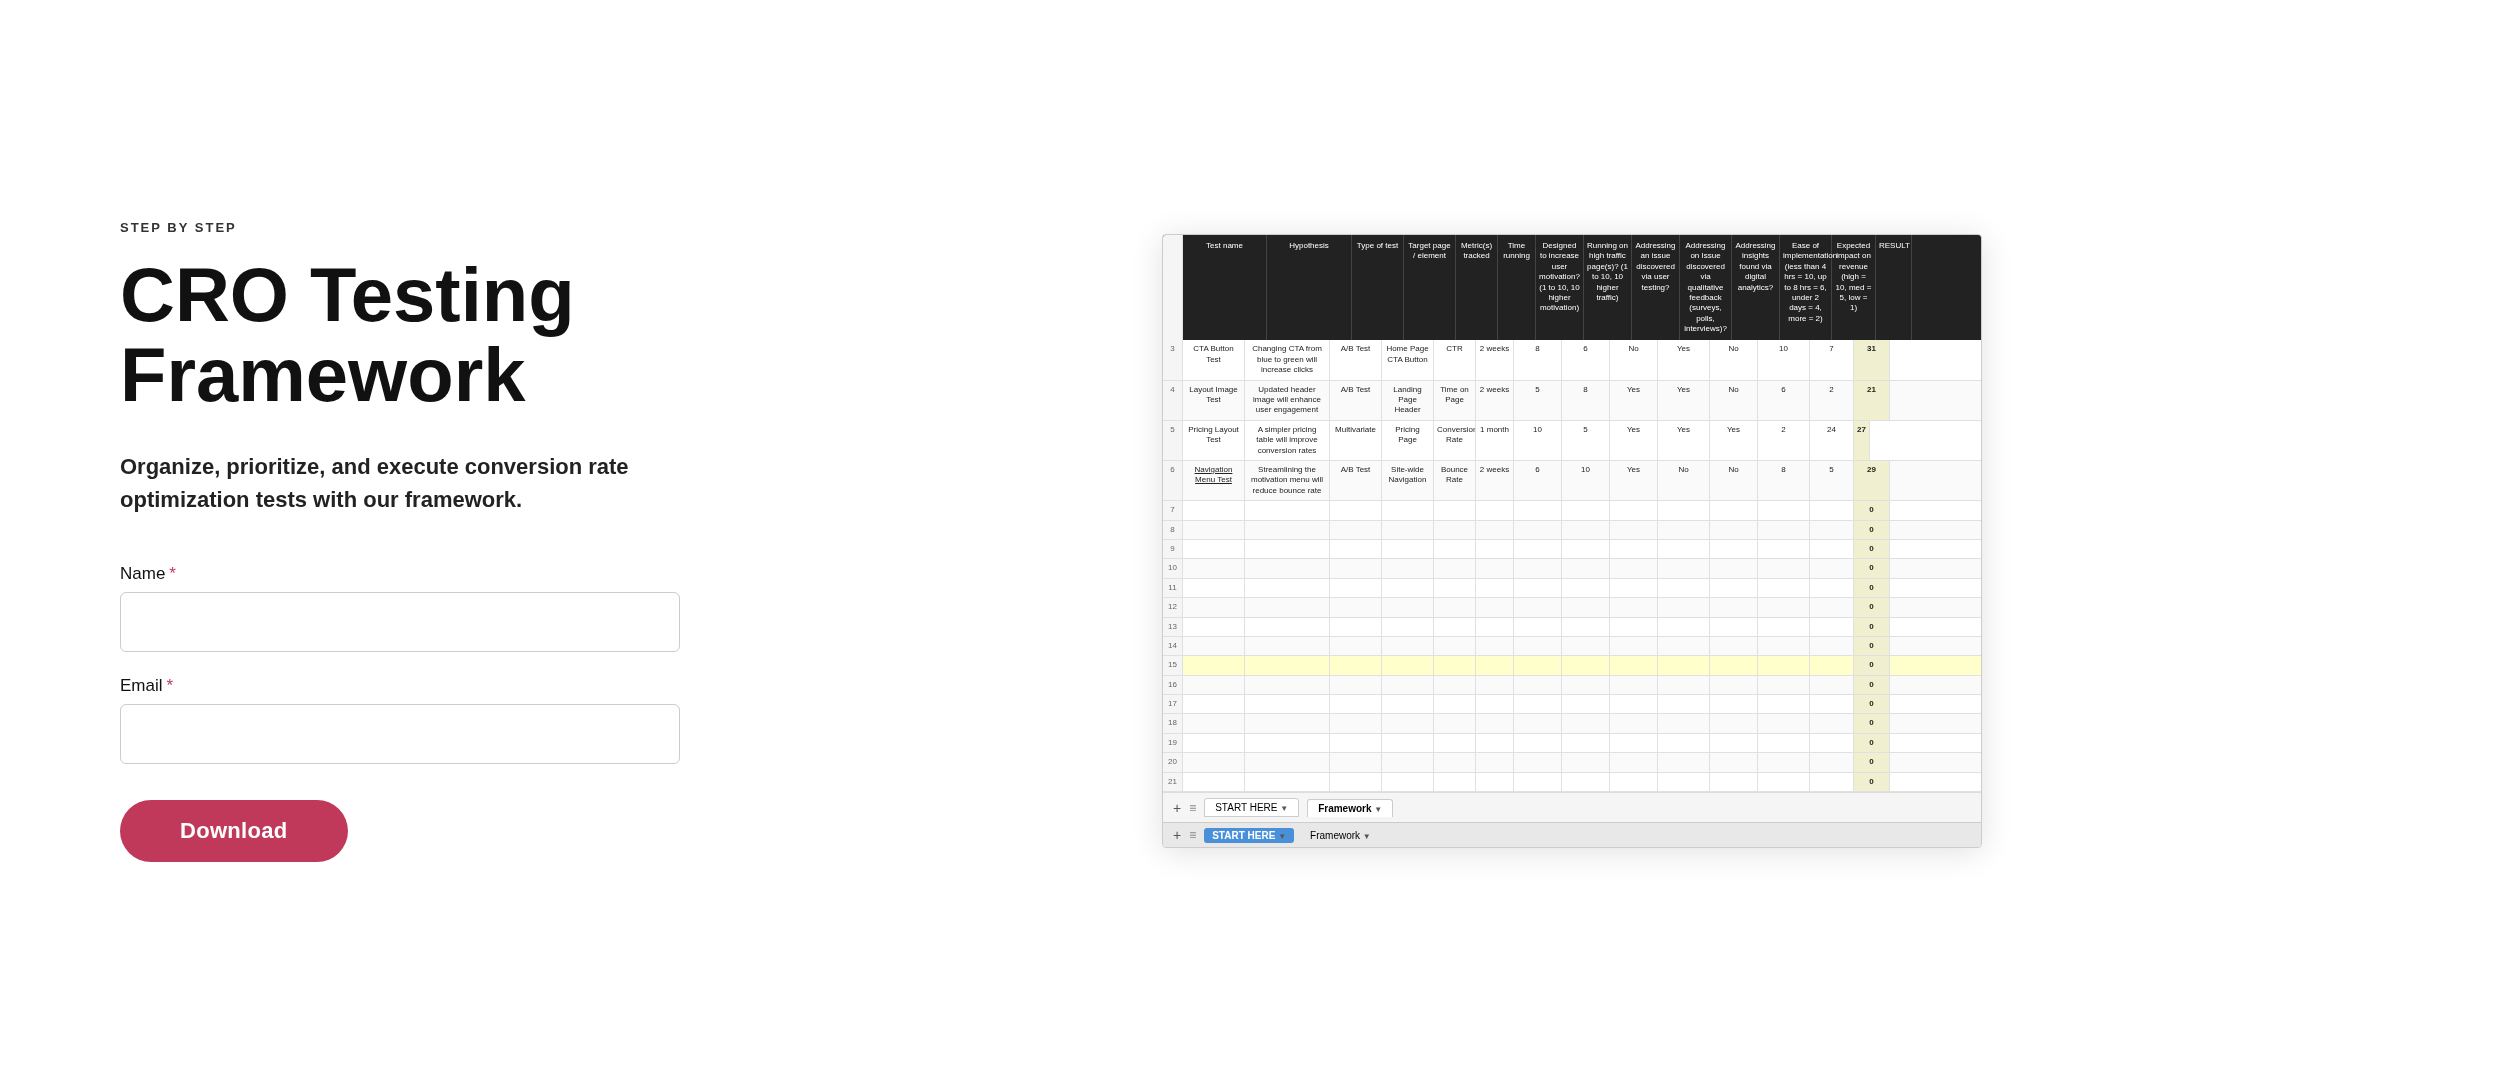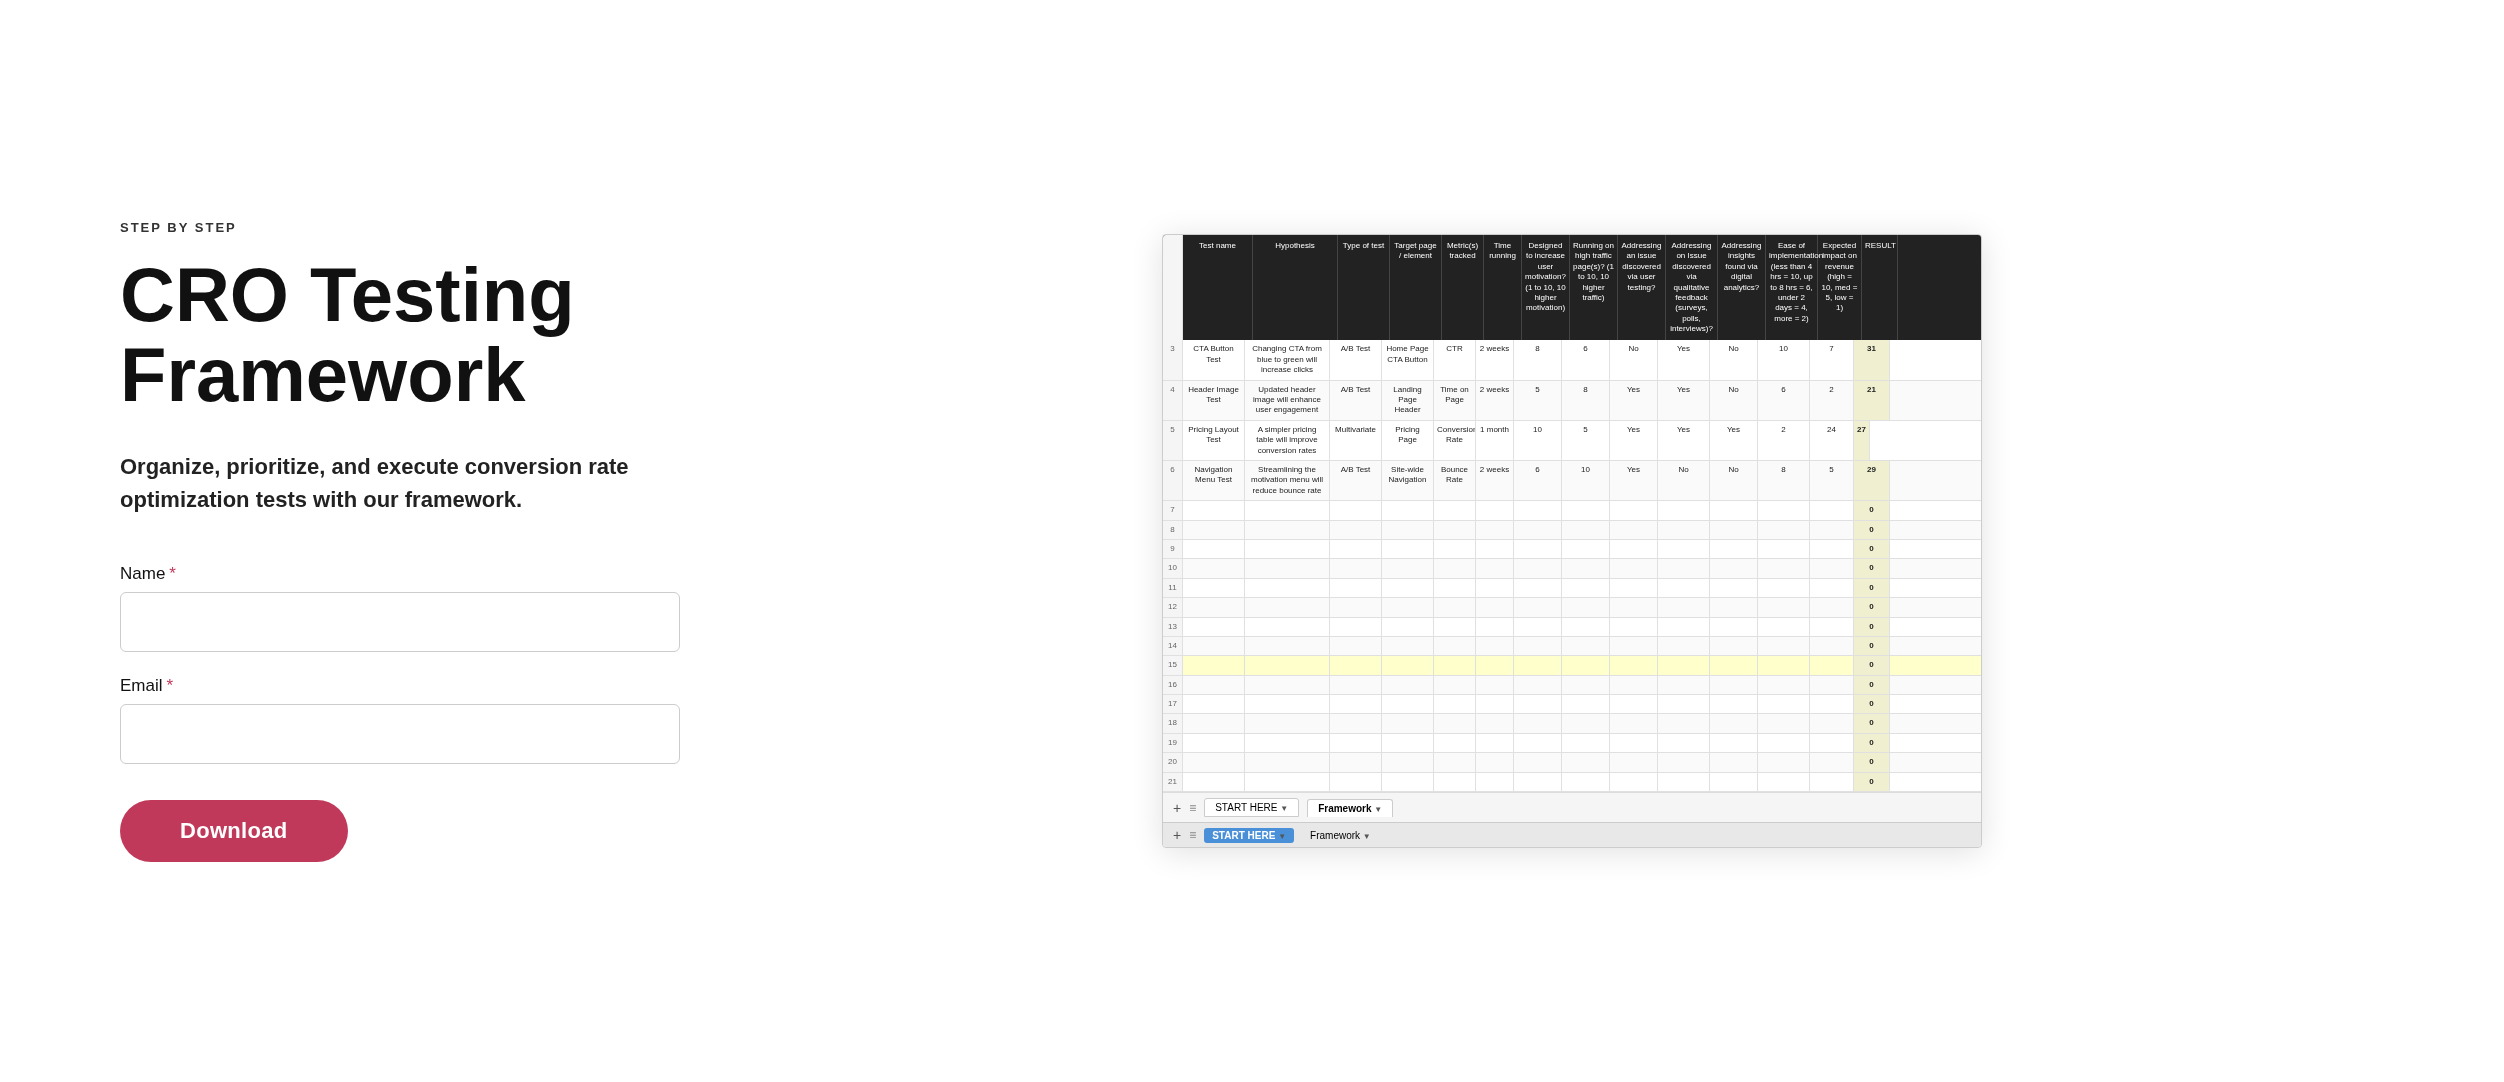--- a/index.html
+++ b/index.html
@@ -295,21 +295,21 @@
     <button class="download-btn">Download</button>
 
   </div>
 
   <div class="right-panel">
     <div class="spreadsheet-container">
 
 
       <div class="ss-header-row">
         <div class="ss-corner"></div>
-        <div class="ss-header-cell" style="width:70px">Test name</div>
+        <div class="ss-header-cell" style="width:84px">Test name</div>
         <div class="ss-header-cell" style="width:85px">Hypothesis</div>
         <div class="ss-header-cell" style="width:52px">Type of test</div>
         <div class="ss-header-cell" style="width:52px">Target page / element</div>
         <div class="ss-header-cell" style="width:42px">Metric(s) tracked</div>
         <div class="ss-header-cell" style="width:38px">Time running</div>
         <div class="ss-header-cell" style="width:48px">Designed to increase user motivation? (1 to 10, 10 higher motivation)</div>
         <div class="ss-header-cell" style="width:48px">Running on high traffic page(s)? (1 to 10, 10 higher traffic)</div>
         <div class="ss-header-cell" style="width:48px">Addressing an issue discovered via user testing?</div>
         <div class="ss-header-cell" style="width:52px">Addressing on Issue discovered via qualitative feedback (surveys, polls, interviews)?</div>
         <div class="ss-header-cell" style="width:48px">Addressing insights found via digital analytics?</div>
@@ -331,21 +331,21 @@
             <div class="ss-cell" style="width: 48px;">6</div>
             <div class="ss-cell" style="width: 48px;">No</div>
             <div class="ss-cell" style="width: 52px;">Yes</div>
             <div class="ss-cell" style="width: 48px;">No</div>
             <div class="ss-cell" style="width: 52px;">10</div>
             <div class="ss-cell" style="width: 44px;">7</div>
             <div class="ss-cell result-cell" style="width: 36px;">31</div>
           </div>
           <div class="ss-data-row">
             <div class="ss-row-num">4</div>
-            <div class="ss-cell" style="width: 62px;">Header Image Test</div>
+            <div class="ss-cell" style="width: 62px;">Layout Image Test</div>
             <div class="ss-cell" style="width: 85px;">Updated header image will enhance user engagement</div>
             <div class="ss-cell" style="width: 52px;">A/B Test</div>
             <div class="ss-cell" style="width: 52px;">Landing Page Header</div>
             <div class="ss-cell" style="width: 42px;">Time on Page</div>
             <div class="ss-cell" style="width: 38px;">2 weeks</div>
             <div class="ss-cell" style="width: 48px;">5</div>
             <div class="ss-cell" style="width: 48px;">8</div>
             <div class="ss-cell" style="width: 48px;">Yes</div>
             <div class="ss-cell" style="width: 52px;">Yes</div>
             <div class="ss-cell" style="width: 48px;">No</div>
@@ -365,21 +365,21 @@
             <div class="ss-cell" style="width: 48px;">5</div>
             <div class="ss-cell" style="width: 48px;">Yes</div>
             <div class="ss-cell" style="width: 52px;">Yes</div>
             <div class="ss-cell" style="width: 48px;">Yes</div>
             <div class="ss-cell" style="width: 52px;">2</div>
             <div class="ss-cell" style="width: 44px;">24</div>
             <div class="ss-cell result-cell" style="width: 16px;">27</div>
           </div>
           <div class="ss-data-row">
             <div class="ss-row-num">6</div>
-            <div class="ss-cell" style="width: 62px;">Navigation Menu Test</div>
+            <div class="ss-cell" style="width: 62px; text-decoration: underline;">Navigation Menu Test</div>
             <div class="ss-cell" style="width: 85px;">Streamlining the motivation menu will reduce bounce rate</div>
             <div class="ss-cell" style="width: 52px;">A/B Test</div>
             <div class="ss-cell" style="width: 52px;">Site-wide Navigation</div>
             <div class="ss-cell" style="width: 42px;">Bounce Rate</div>
             <div class="ss-cell" style="width: 38px;">2 weeks</div>
             <div class="ss-cell" style="width: 48px;">6</div>
             <div class="ss-cell" style="width: 48px;">10</div>
             <div class="ss-cell" style="width: 48px;">Yes</div>
             <div class="ss-cell" style="width: 52px;">No</div>
             <div class="ss-cell" style="width: 48px;">No</div>

